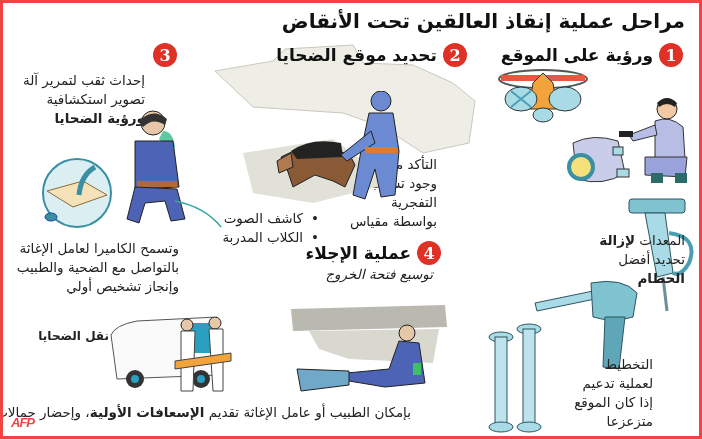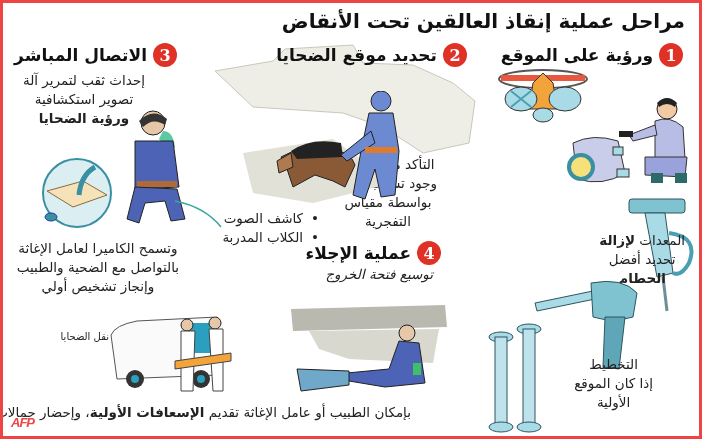--- a/index.html
+++ b/index.html
@@ -1,21 +1,21 @@
 <!DOCTYPE html>
 <html><head>
 <meta charset="utf-8">
 <style>
   html, body { margin: 0; padding: 0; }
   body { width: 702px; height: 439px; overflow: hidden; background: #ffffff; font-family: "DejaVu Sans", sans-serif; }
   .frame { position: absolute; left: 0; top: 0; width: 702px; height: 439px; box-sizing: border-box; border: 3px solid #ef4444; background: #fff; overflow: hidden; }
   .title { position: absolute; right: 14px; top: 6px; font-size: 20px; font-weight: bold; color: #111; direction: rtl; white-space: nowrap; }
   .heading { position: absolute; direction: rtl; display: flex; align-items: center; gap: 6px; font-size: 17px; font-weight: bold; color: #111; white-space: nowrap; }
   .badge { width: 24px; height: 24px; border-radius: 50%; background: #e03127; color: #fff; font-size: 16px; font-weight: bold; display: flex; align-items: center; justify-content: center; font-family: "DejaVu Serif", serif; flex: none; }
-  .txt { position: absolute; direction: rtl; text-align: center; font-size: 13.5px; line-height: 19px; color: #222; white-space: nowrap; }
+  .txt { position: absolute; direction: rtl; text-align: right; font-size: 13.5px; line-height: 19px; color: #222; white-space: nowrap; }
   .txt b { font-weight: bold; }
   .bullets { position: absolute; direction: rtl; font-size: 13.5px; line-height: 19px; color: #222; list-style: none; margin: 0; padding: 0; white-space: nowrap; }
   .bullets li::before { content: "•"; margin-left: 8px; }
   .illus { position: absolute; }
   .afp { position: absolute; left: 8px; bottom: 6px; font-size: 13px; font-weight: bold; font-style: italic; color: #ef4444; letter-spacing: -1px; font-family: "Liberation Sans", sans-serif; }
 </style>
 </head>
 <body>
 
 <div class="frame">
@@ -51,22 +51,22 @@
   <svg class="illus" style="left:560px; top:130px;" width="70" height="55" viewBox="0 0 70 55">
     <path d="M10 10 Q30 0 55 8 L62 40 Q40 54 14 46 Z" fill="#c9cdea" stroke="#333"></path>
     <circle cx="18" cy="34" r="12" fill="#f5e07a" stroke="#3a8fa3" stroke-width="4"></circle>
     <rect x="50" y="14" width="10" height="8" fill="#a9dbe6" stroke="#333"></rect>
     <rect x="54" y="36" width="12" height="8" fill="#a9dbe6" stroke="#333"></rect>
   </svg>
 
   <div class="txt" style="right:262px; top:152px;">
     <div>التأكد من إمكانية</div>
     <div>وجود تسرب للغاز</div>
+    <div>التفجرية</div>
     <div>بواسطة مقياس</div>
-    <div>التفجرية</div>
   </div>
 
   <svg class="illus" style="left:606px; top:190px;" width="88" height="120" viewBox="0 0 88 120">
     <rect x="20" y="6" width="56" height="14" rx="3" fill="#7fc3d1" stroke="#2d5560"></rect>
     <path d="M36 20 L56 20 L64 80 L48 84 Z" fill="#a9dbe6" stroke="#2d5560"></path>
     <path d="M60 40 Q90 44 80 70 Q72 84 64 80" fill="none" stroke="#4a9fb3" stroke-width="4"></path>
     <line x1="54" y1="84" x2="58" y2="118" stroke="#6f8f96" stroke-width="3"></line>
   </svg>
 
   <div class="txt" style="right:14px; top:228px;">
@@ -85,22 +85,23 @@
     <ellipse cx="14" cy="16" rx="12" ry="5" fill="#a9dbe6" stroke="#2d5560"></ellipse>
     <rect x="8" y="16" width="12" height="90" fill="#bfe3ec" stroke="#2d5560"></rect>
     <ellipse cx="14" cy="106" rx="12" ry="5" fill="#a9dbe6" stroke="#2d5560"></ellipse>
     <ellipse cx="42" cy="8" rx="12" ry="5" fill="#a9dbe6" stroke="#2d5560"></ellipse>
     <rect x="36" y="8" width="12" height="98" fill="#bfe3ec" stroke="#2d5560"></rect>
     <ellipse cx="42" cy="106" rx="12" ry="5" fill="#a9dbe6" stroke="#2d5560"></ellipse>
   </svg>
 
   <div class="txt" style="right:46px; top:352px;">
     <div>التخطيط</div>
+    <div>لعملية تدعيم</div>
     <div>إذا كان الموقع</div>
-    <div>الأولية</div>
+    <div>متزعزعا</div>
   </div>
 
   <svg class="illus" style="left:210px; top:40px;" width="270" height="170" viewBox="0 0 270 170">
     <path d="M2 28 L60 18 L72 6 L140 2 L150 20 L200 22 L240 40 L262 58 L256 100 L210 110 L170 84 L130 70 L40 64 Z" fill="#eeeee6" stroke="#c8c8bd"></path>
     <path d="M30 110 L120 96 L180 140 L100 160 L40 150 Z" fill="#e1e1d8"></path>
   </svg>
 
   <div class="heading" style="right:232px; top:40px;">
     <span class="badge">2</span>
     <span>تحديد موقع الضحايا</span>
@@ -116,21 +117,20 @@
     <rect x="94" y="56" width="32" height="6" fill="#e07b2e"></rect>
   </svg>
 
   <ul class="bullets" style="right:380px; top:206px;">
     <li>كاشف الصوت</li>
     <li>الكلاب المدربة</li>
   </ul>
 
   <div class="heading" style="right:522px; top:40px;">
     <span class="badge">3</span>
-    <span>الاتصال المباشر</span>
   </div>
 
   <div class="txt" style="right:554px; top:68px;">
     <div>إحداث ثقب لتمرير آلة</div>
     <div>تصوير استكشافية</div>
     <div><b>ورؤية الضحايا</b></div>
   </div>
 
   <svg class="illus" style="left:112px; top:104px;" width="110" height="124" viewBox="0 0 110 124">
     <circle cx="38" cy="16" r="12" fill="#e6c8a8" stroke="#222"></circle>
@@ -166,21 +166,21 @@
 
   <svg class="illus" style="left:286px; top:300px;" width="160" height="92" viewBox="0 0 160 92">
     <path d="M2 6 L156 2 L158 24 L4 28 Z" fill="#b9b9b0"></path>
     <path d="M20 28 L150 26 L144 60 L60 56 L30 46 Z" fill="#d8d8cf"></path>
     <circle cx="118" cy="30" r="8" fill="#e6c8a8" stroke="#222"></circle>
     <path d="M110 38 L130 40 L136 80 L96 84 L60 78 L58 70 L100 66 Z" fill="#4d63b5" stroke="#222"></path>
     <path d="M8 66 L60 68 L60 82 L12 88 Z" fill="#6fa8c9" stroke="#222"></path>
     <rect x="124" y="60" width="8" height="12" fill="#3fbf6a"></rect>
   </svg>
 
-  <div class="txt" style="right:590px; top:324px; font-weight:normal; font-size:10px;">نقل الضحايا</div>
+  <div class="txt" style="right:590px; top:324px; font-weight:bold; font-size:12px;">نقل الضحايا</div>
 
   <svg class="illus" style="left:104px; top:312px;" width="130" height="80" viewBox="0 0 130 80">
     <path d="M4 20 Q8 10 30 6 L110 2 L112 60 L10 64 Z" fill="#fafafa" stroke="#555"></path>
     <rect x="80" y="8" width="28" height="30" fill="#2a9fc0"></rect>
     <circle cx="28" cy="64" r="9" fill="#333"></circle>
       <circle cx="28" cy="64" r="4" fill="#2a9fc0"></circle>
     <circle cx="94" cy="64" r="9" fill="#333"></circle>
       <circle cx="94" cy="64" r="4" fill="#2a9fc0"></circle>
     <rect x="110" y="40" width="6" height="18" fill="#e07b2e"></rect>
   </svg>

